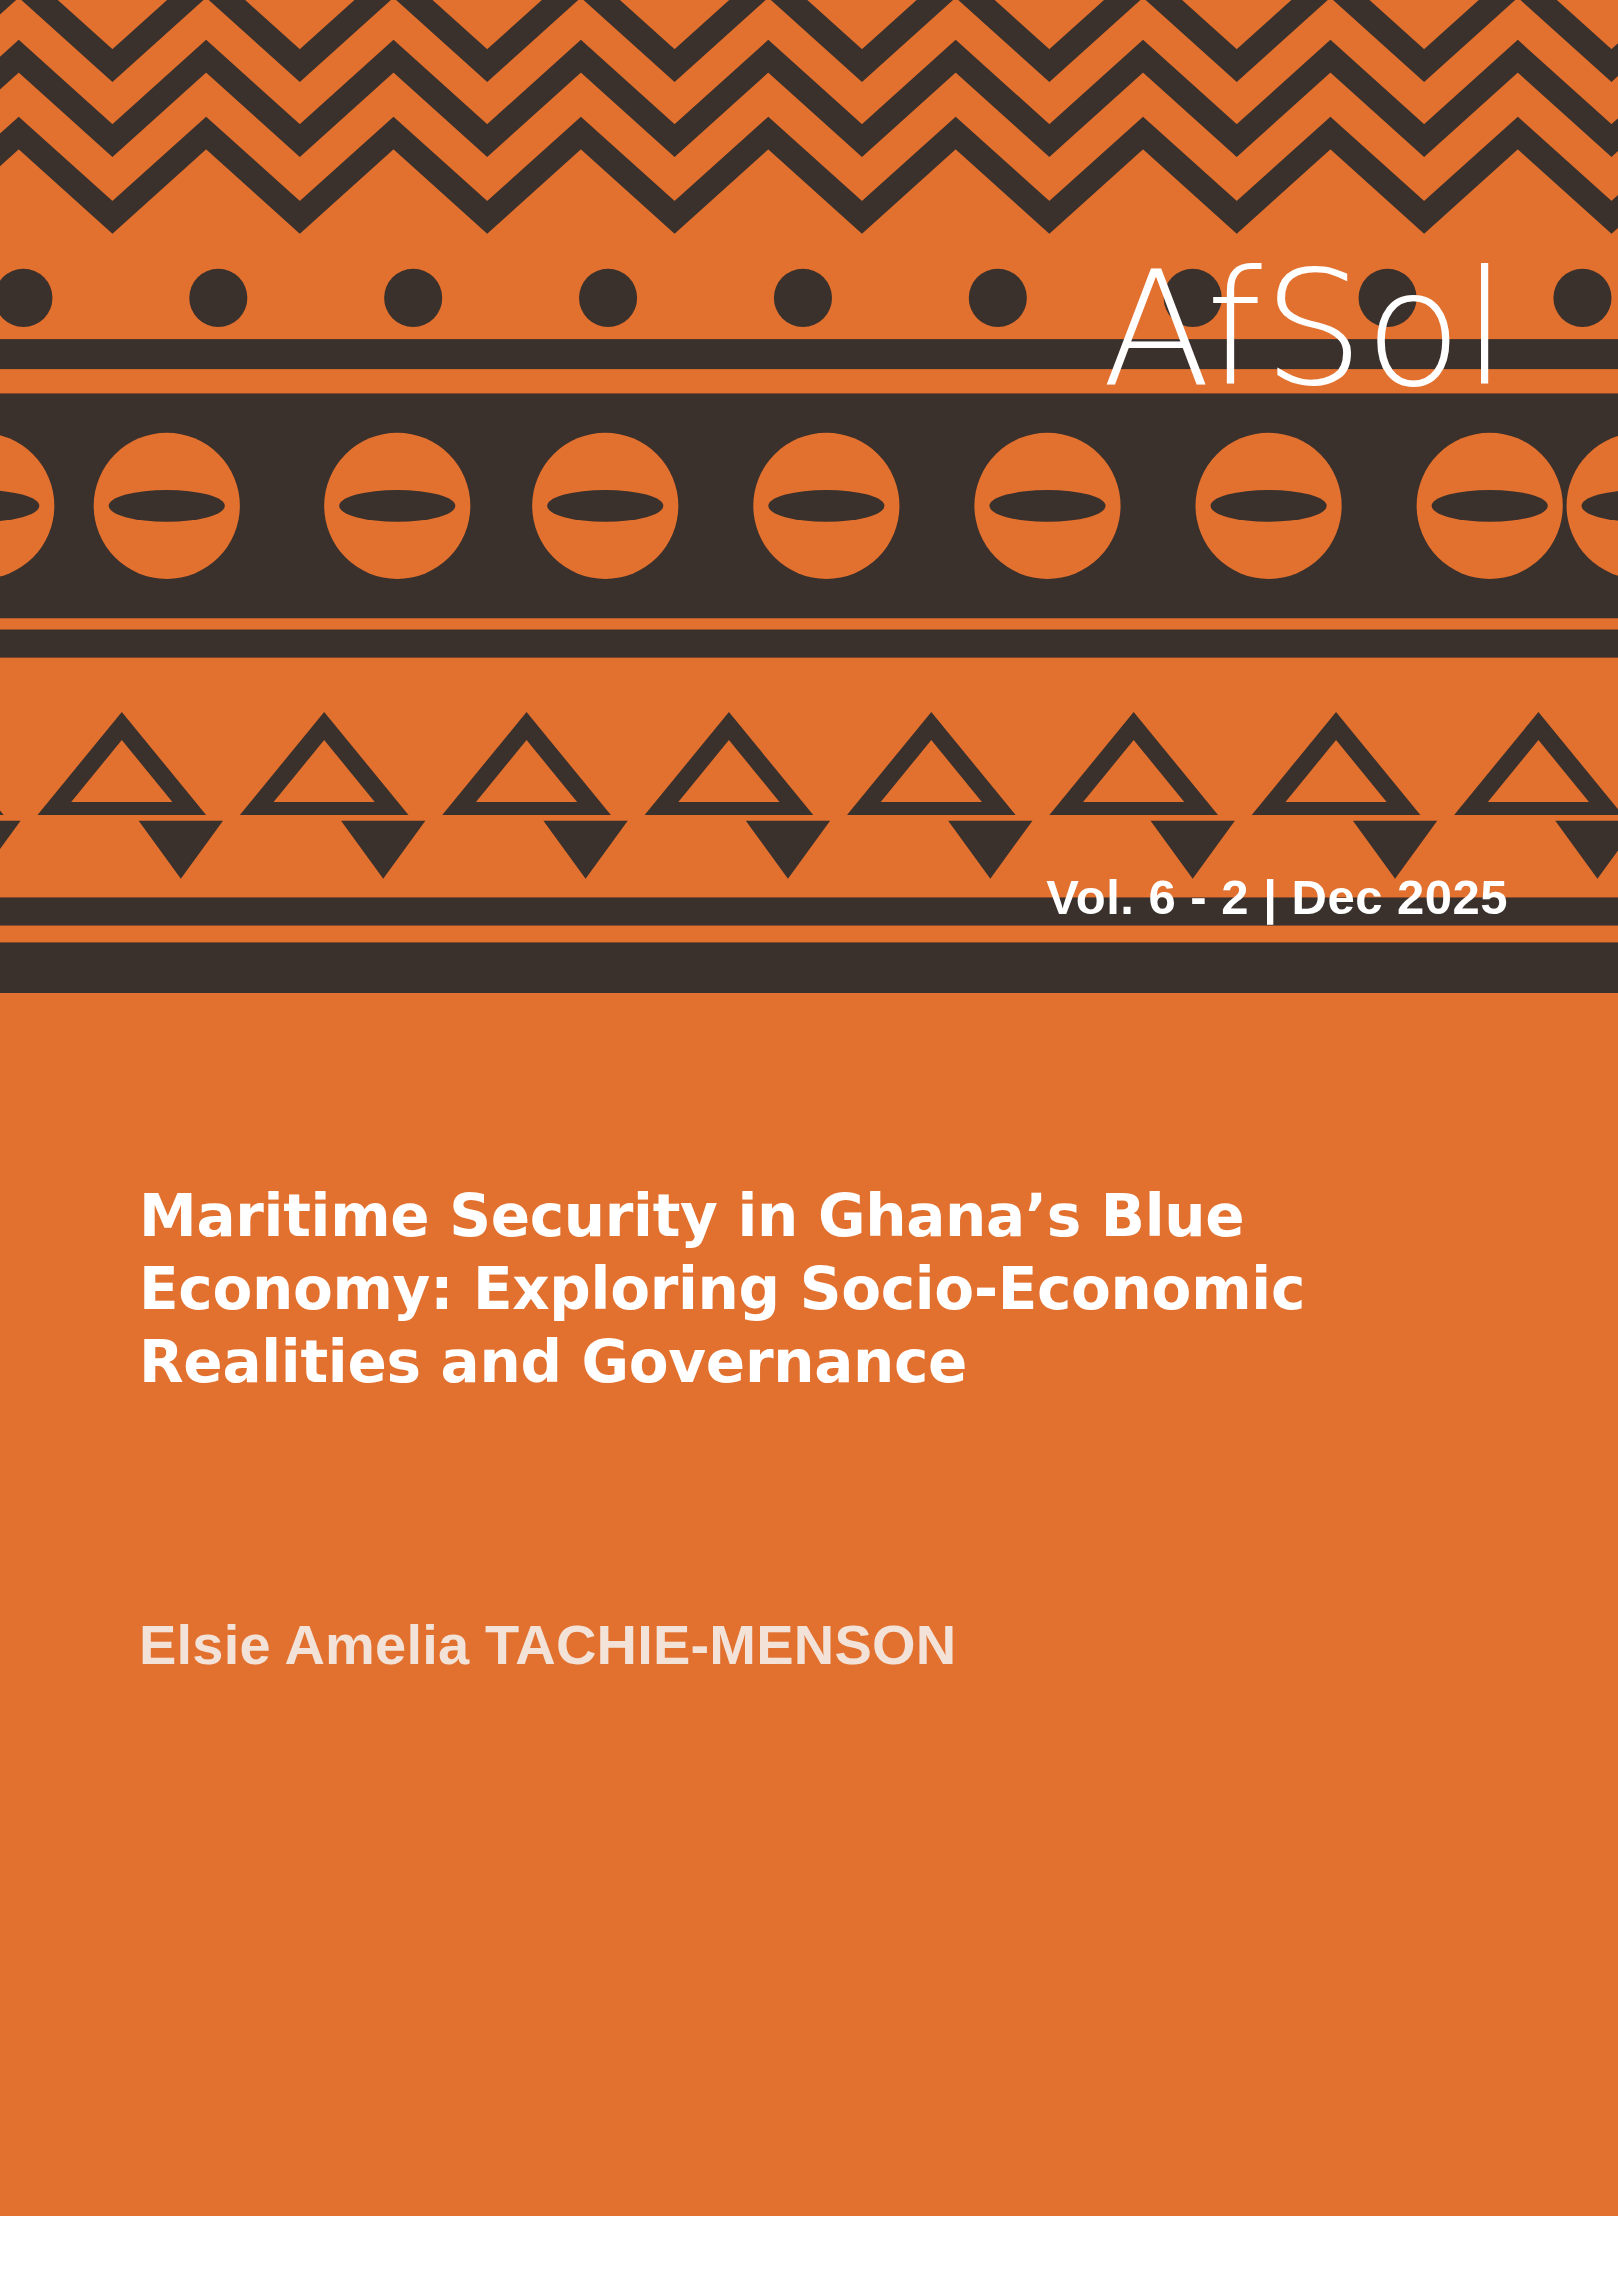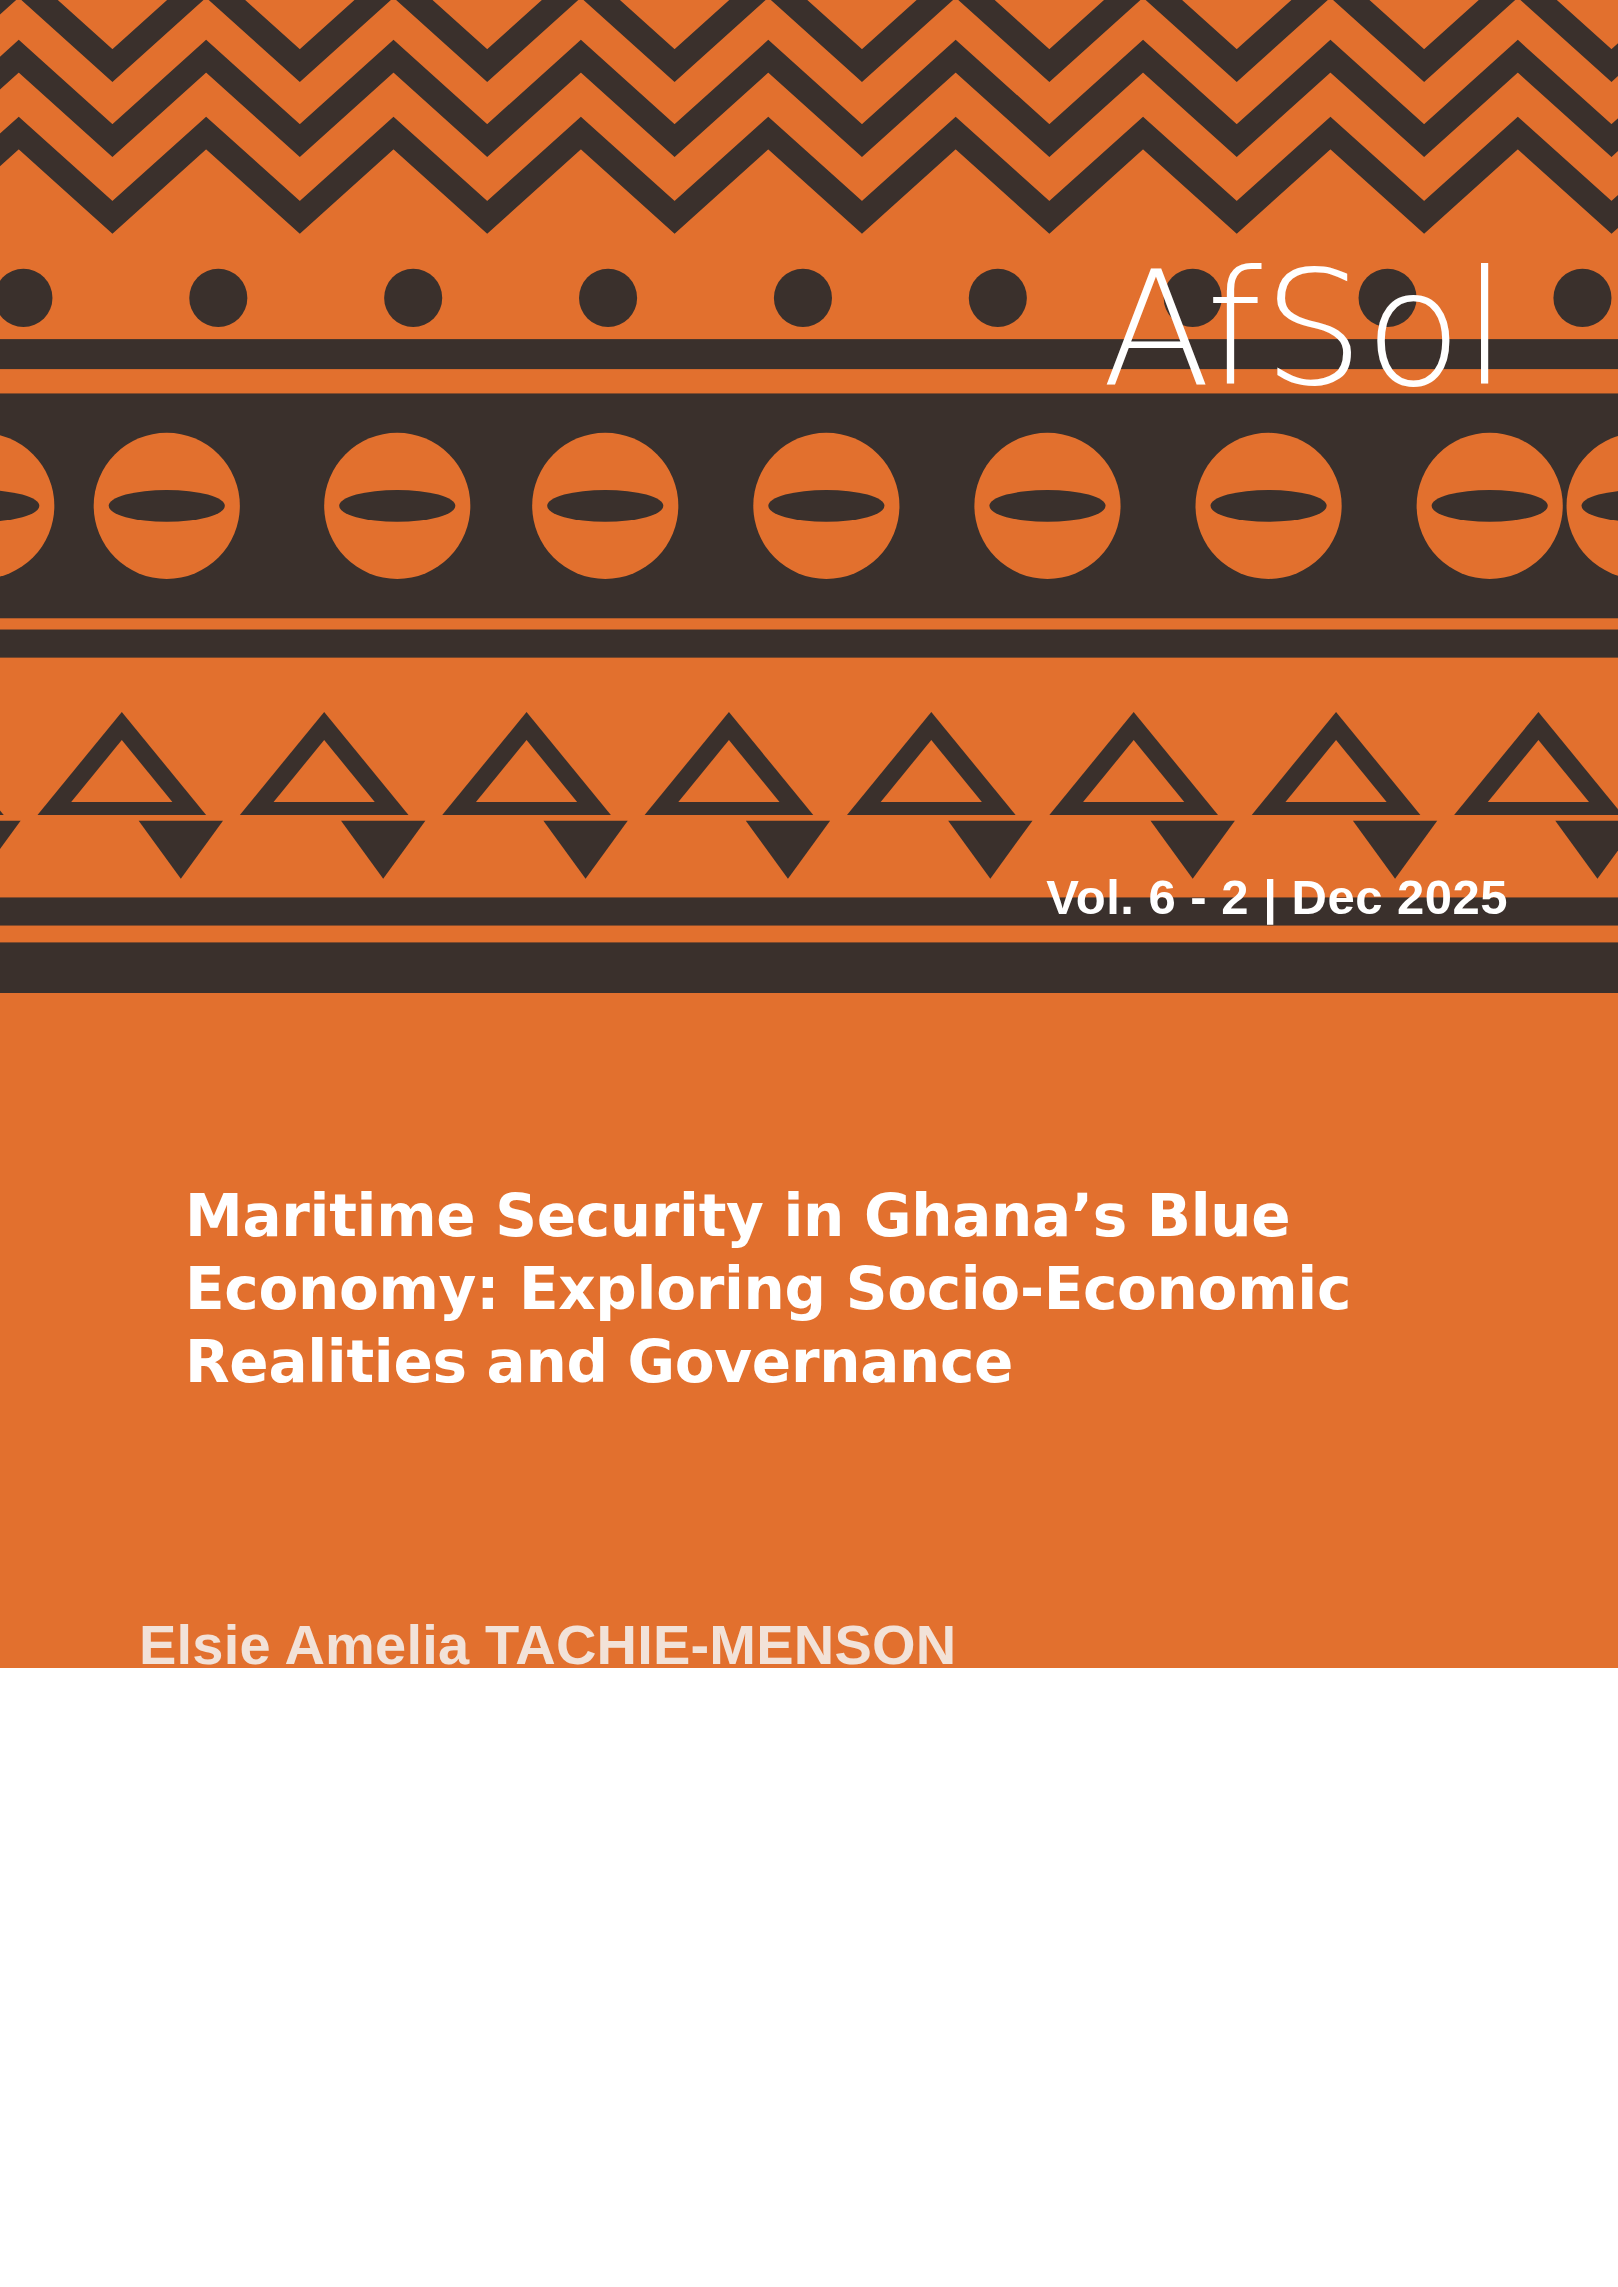--- a/index.html
+++ b/index.html
@@ -6,21 +6,21 @@
     margin: 0;
     padding: 0;
     background: #ffffff;
   }
   body {
     font-family: "Liberation Sans", sans-serif;
   }
   .page {
     position: relative;
     width: 1619px;
-    height: 1668px;
+    height: 2216px;
     background: #e2702e;
     overflow: hidden;
   }
 
   
   .header {
     position: absolute;
     left: 0;
     top: 0;
     width: 1619px;
@@ -91,21 +91,20 @@
     position: absolute;
     left: 139px;
     top: 187px;
     width: 1340px;
     font-family: "DejaVu Sans", sans-serif;
     font-weight: bold;
     font-size: 58px;
     line-height: 1.26;
     color: #ffffff;
     letter-spacing: -0.3px;
-    margin-left: 46px;
   }
   .author {
     position: absolute;
     left: 139px;
     top: 618px;
     width: 1340px;
     font-family: Liberation Sans, sans-serif;
     font-weight: bold;
     font-size: 56px;
     line-height: 1.2;

